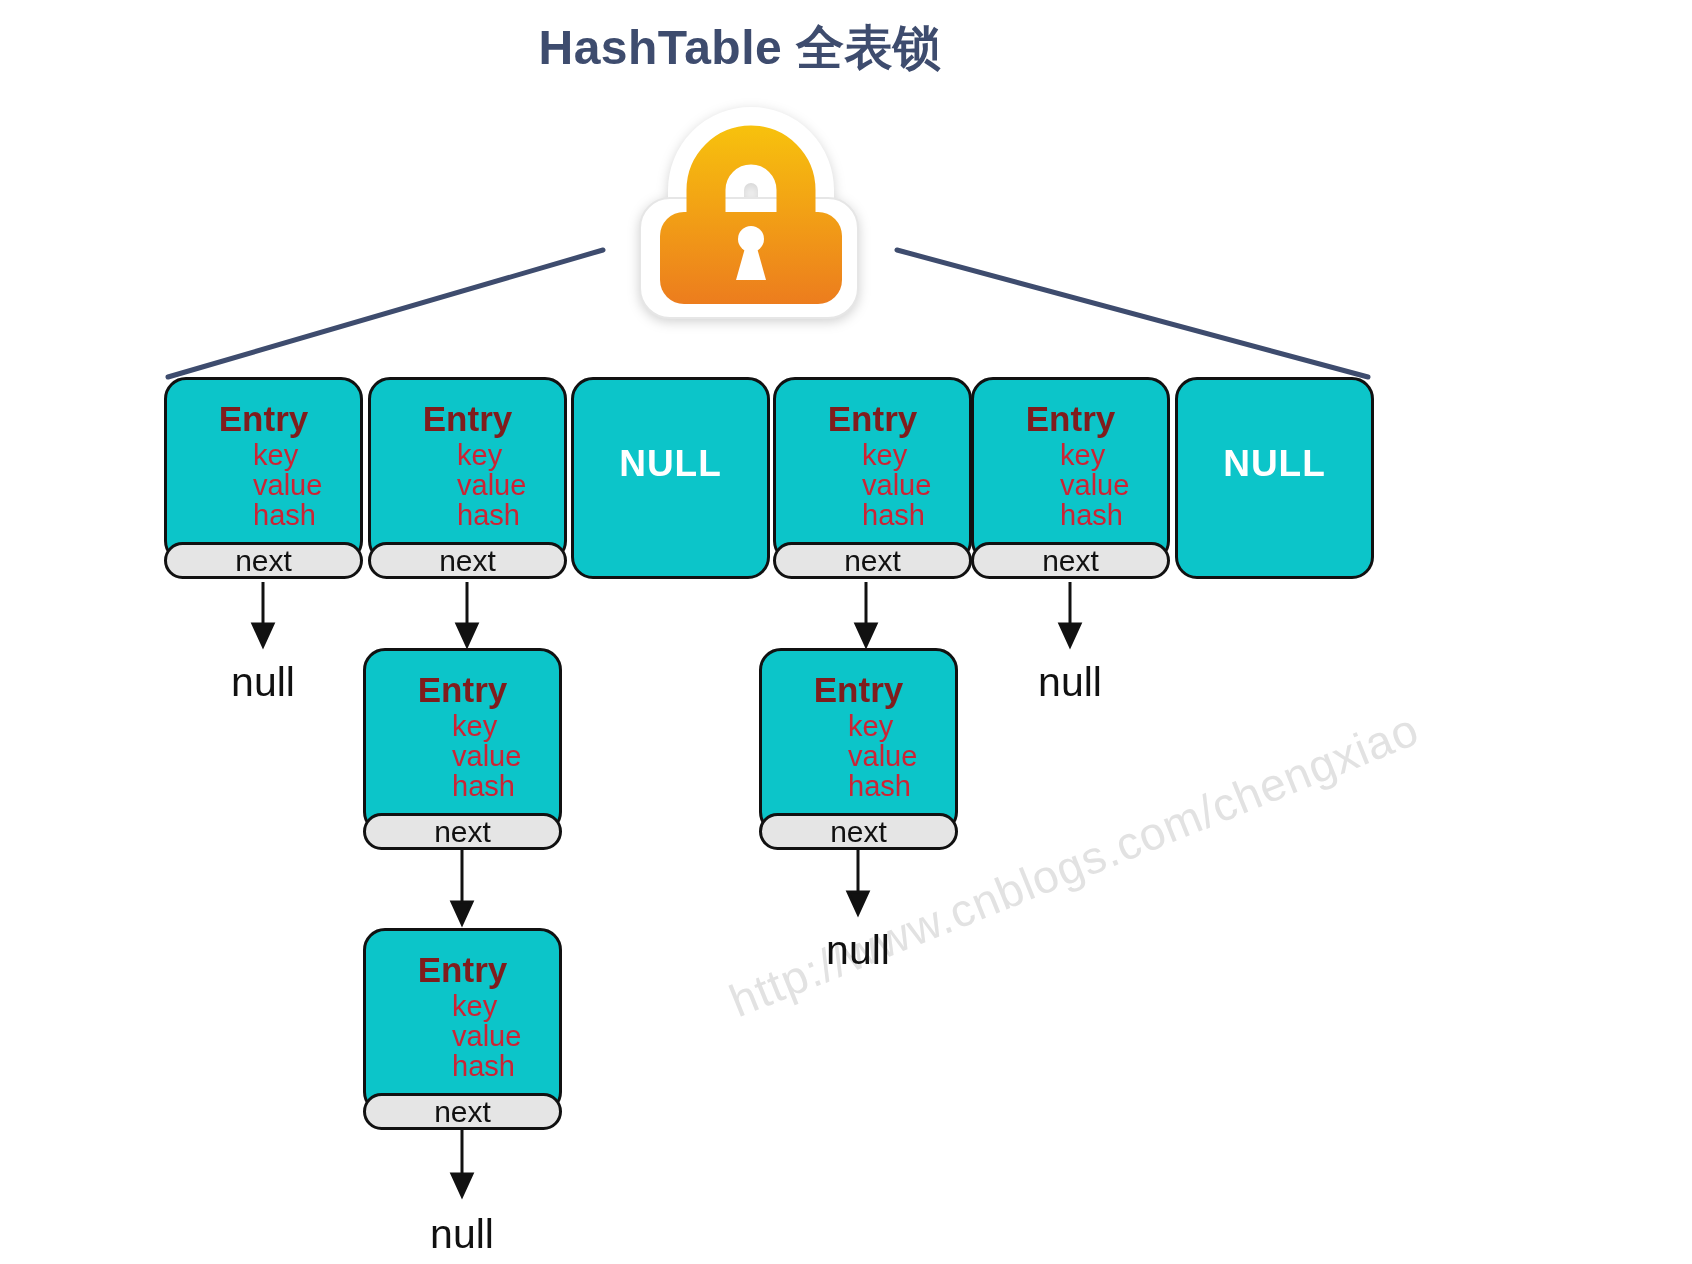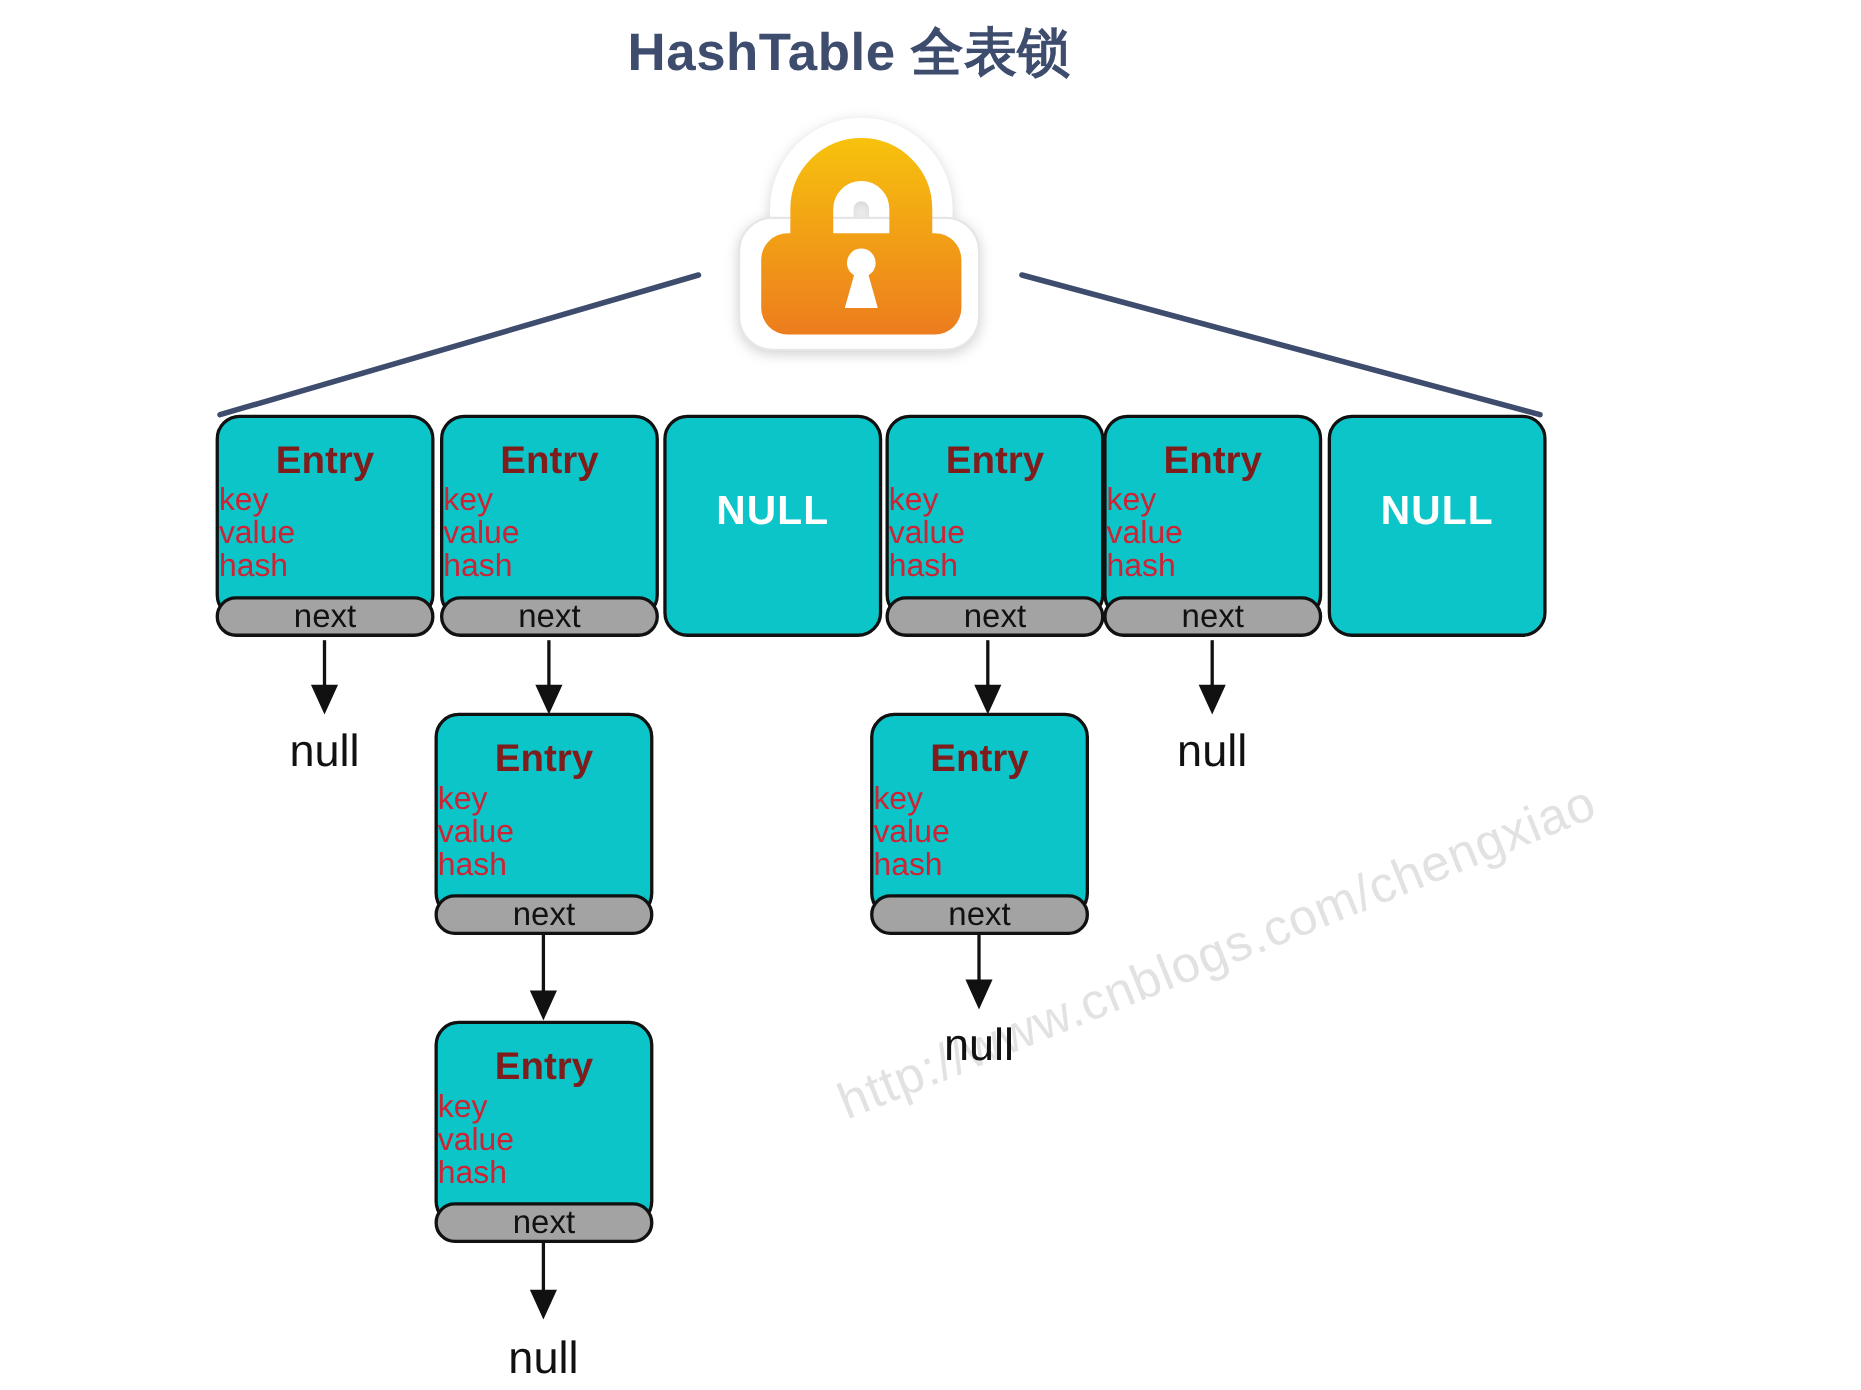--- a/index.html
+++ b/index.html
@@ -1,39 +1,39 @@
 <!DOCTYPE html>
 <html style="--background: #ffffff; --navy: #3e4c6e; --teal: #0cc5c9; --red: #cd2334; --ink: #111111; --box_border: #111111; --lock_orange_top: #f8c70c; --lock_orange_bottom: #ec7b1e; --watermark_gray: #e2e2e2;"><head>
 <meta charset="utf-8">
 <style>
   html,body{margin:0;padding:0;background:#fff;}
   .canvas{
     position:relative;width:1557px;height:1264px;background:var(--background,#fff);
-    font-family:"Liberation Sans","DejaVu Sans",sans-serif;overflow:hidden;margin-left:32px;
+    font-family:"Liberation Sans","DejaVu Sans",sans-serif;overflow:hidden;
   }
   .abs{position:absolute;}
   .layer{position:absolute;left:0;top:0;width:1692px;height:1264px;}
   .title{
     top:16px;left:740px;transform:translateX(-50%);
     font-size:48px;font-weight:bold;color:var(--navy,#3e4c6e);
     white-space:nowrap;letter-spacing:0.5px;
   }
   .box{width:199px;height:202px;}
   .box .body{
     position:absolute;left:0;right:0;top:0;bottom:16px;
     background:var(--teal,#0cc5c9);
     border:3px solid var(--box_border,#111);border-radius:22px;
     box-sizing:border-box;
   }
   .box.nullbox .body{bottom:0;display:flex;align-items:center;justify-content:center;}
   .entry-title{margin-top:20px;text-align:center;color:#7f1d1d;font-weight:bold;font-size:35px;line-height:38px;}
-  .fields{margin-top:2px;color:var(--red,#cd2334);font-size:29px;line-height:30px;text-align:left;}
+  .fields{margin-top:2px;padding-left:86px;color:var(--red,#cd2334);font-size:29px;line-height:30px;text-align:left;}
   .pill{
     position:absolute;left:0;right:0;bottom:0;height:37px;
-    background:#a3a3a3;border:3px solid var(--box_border,#111);border-radius:19px;
+    background:#e5e5e5;border:3px solid var(--box_border,#111);border-radius:19px;
     box-sizing:border-box;display:flex;align-items:center;justify-content:center;
     font-size:30px;color:var(--ink,#111);
   }
   .null-label{
     color:#fff;font-weight:bold;font-size:37px;letter-spacing:1px;transform:translateY(-14px);
   }
   .null-ref{
     font-size:41px;color:var(--ink,#111);transform:translateX(-50%);line-height:1;
   }
   .watermark{

